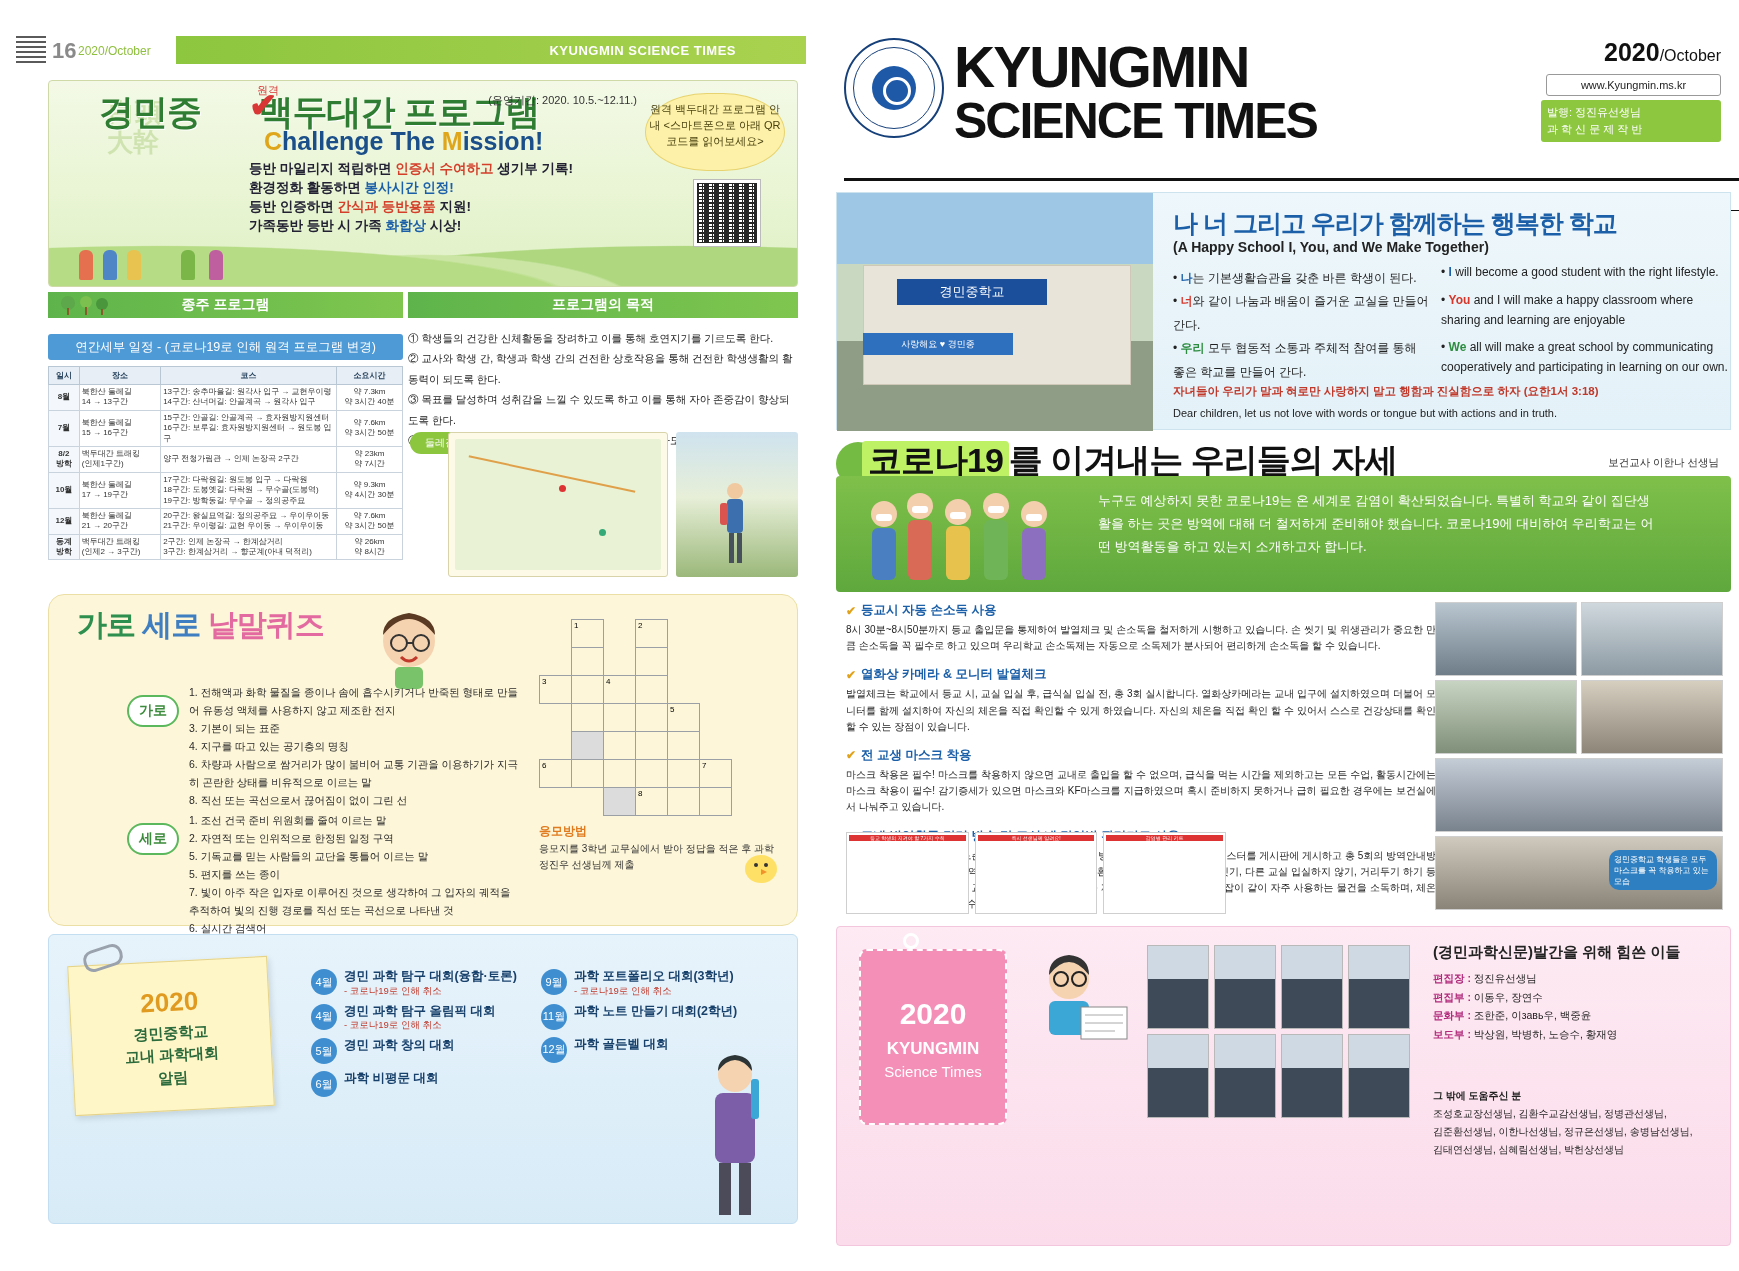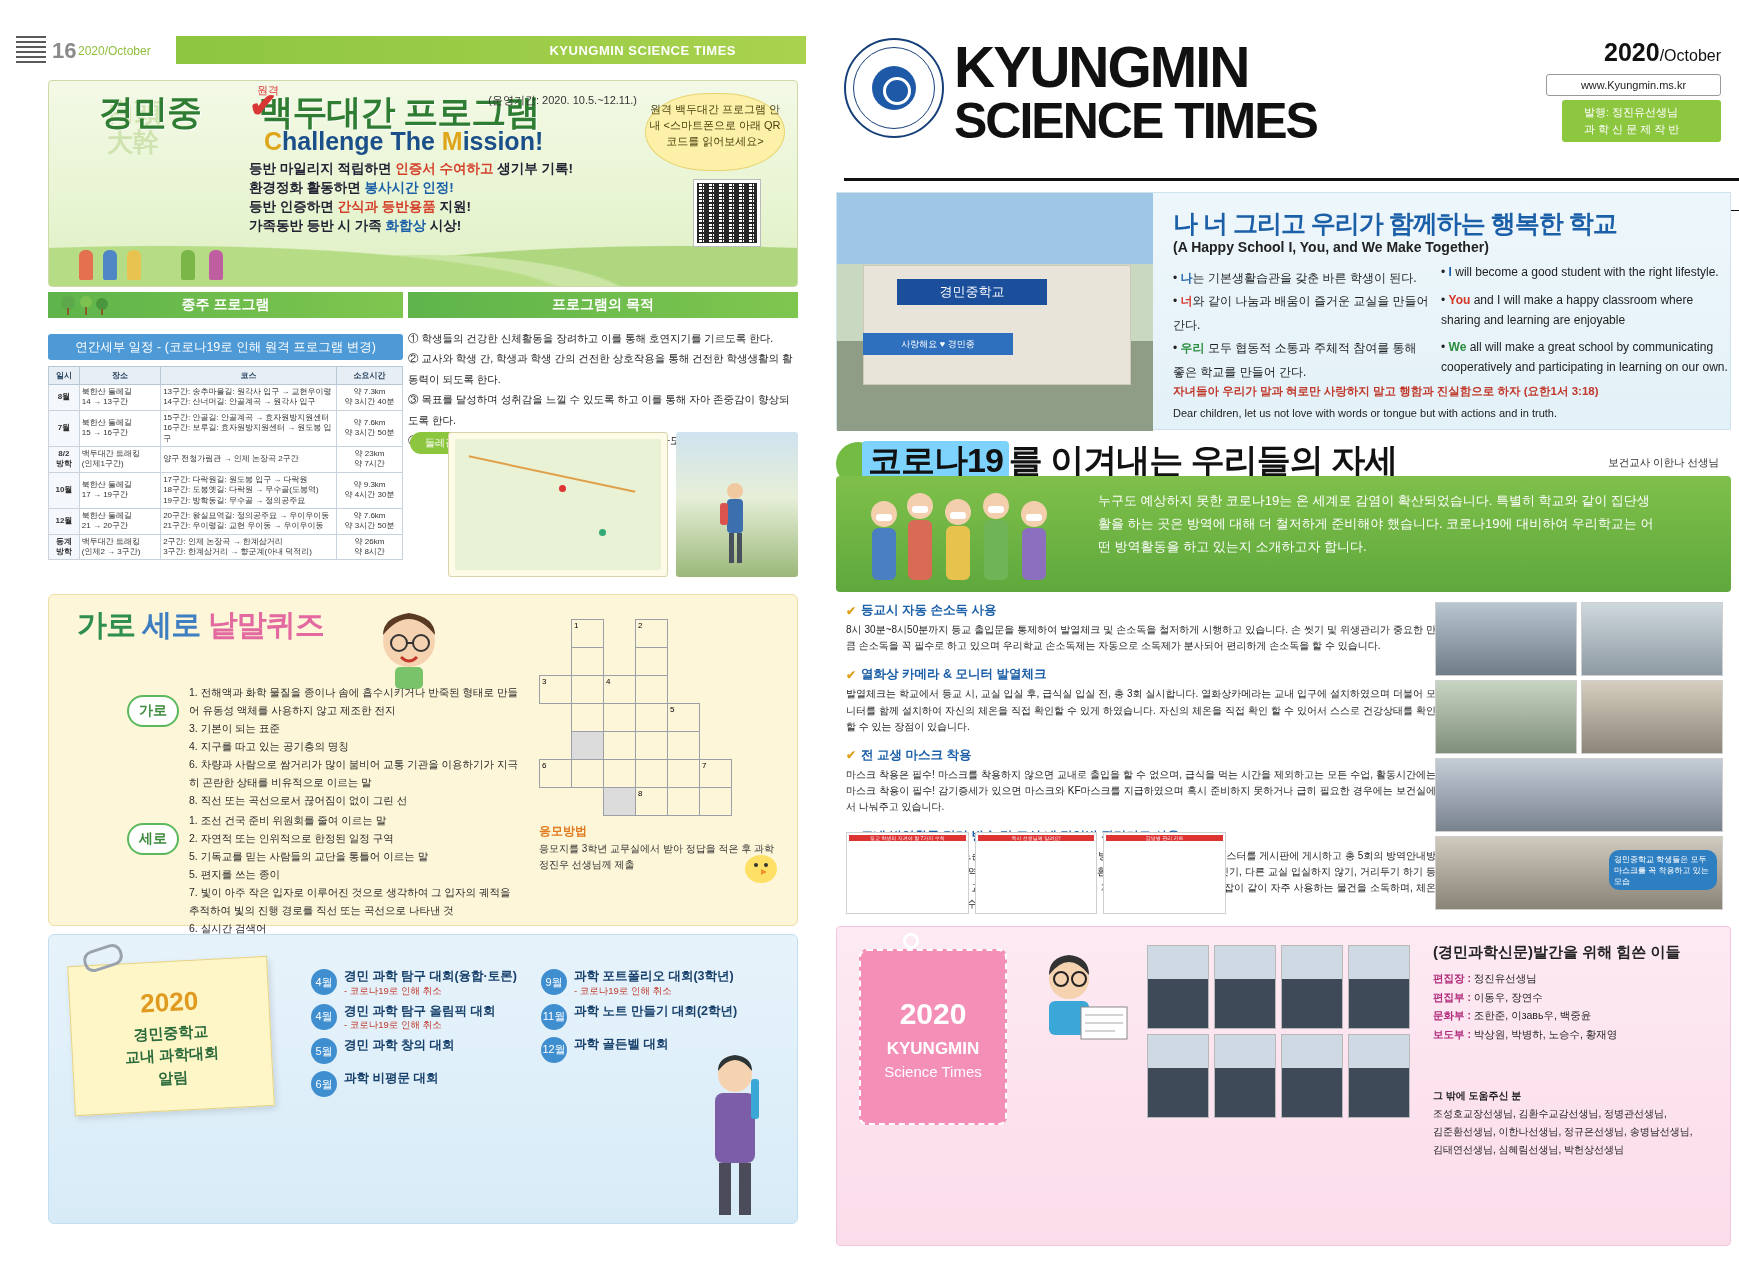--- a/index.html
+++ b/index.html
@@ -83,21 +83,21 @@
   .map-road { position:absolute; left:18px; top:40px; width:170px; height:2px; background:#e0a04a; transform:rotate(12deg);}
   .map-dot { position:absolute; width:7px; height:7px; border-radius:50%; background:#d33; }
   .trail-badge { position:absolute; left:362px; top:140px; width:60px; height:22px; background:#8cc63f; color:#fff;
      font-size:10px; border-radius:11px; display:flex;align-items:center;justify-content:center;}
   .photo-hiker { position:absolute; left:628px; top:140px; width:122px; height:145px; border-radius:3px;
      background:linear-gradient(180deg,#cfe3ef 0%,#e7efd8 45%,#9bb87a 100%); overflow:hidden;}
   .hiker { position:absolute; left:42px; bottom:6px; width:34px; height:92px; }
 
   
   .cross { position:absolute; left:48px; top:594px; width:750px; height:332px;
-     background:#fdf6d8; border:1px solid #ecdfa5; border-radius:6px; }
+     background:#fdf6d8; border:1px solid #ecdfa5; border-radius:16px; }
   .cross-title { position:absolute; left:28px; top:10px; font-size:30px; font-weight:bold; color:#2f8f4f; letter-spacing:-1px;}
   .cross-title .b { color:#3f7fc1; }
   .cross-title .p { color:#e36aa0; }
   .cross-girl { position:absolute; left:300px; top:6px; width:120px; height:90px; }
   .bubble-label { position:absolute; width:52px; height:32px; background:#fff; border:2px solid #5cb85c;
      border-radius:16px; font-size:14px; font-weight:bold; color:#3d8b3d; display:flex;align-items:center;justify-content:center;}
   .clues { position:absolute; font-size:10.5px; line-height:1.72; color:#2a2a2a; }
   .grid { position:absolute; left:490px; top:24px; width:230px; height:200px; }
   .grid table { border-collapse:collapse; }
   .grid td { width:32px; height:28px; border:1px solid #9aa0a6; font-size:8px; vertical-align:top; padding:1px 2px;}
@@ -134,22 +134,22 @@
   .seal-core { position:absolute; left:50%; top:50%; width:44px; height:44px; margin:-22px 0 0 -22px; border-radius:50%;
      background:#1e59a8; }
   .seal-core:after{ content:""; position:absolute; left:50%; top:50%; width:22px;height:22px;margin:-11px 0 0 -11px;
      border-radius:50%; border:3px solid #fff;}
   .mh-title1 { position:absolute; left:118px; top:4px; font-size:57px; font-weight:bold; color:#111; letter-spacing:-2px;}
   .mh-title2 { position:absolute; left:118px; top:62px; font-size:50px; font-weight:bold; color:#111; letter-spacing:-2px;}
   .mh-date { position:absolute; right:10px; top:8px; font-size:25px; font-weight:bold; color:#111;}
   .mh-date .s { font-size:16px; font-weight:normal;}
   .mh-url { position:absolute; right:10px; top:44px; width:175px; height:22px; border:1px solid #999; border-radius:3px;
      font-size:11px; display:flex;align-items:center;justify-content:center; color:#222;}
-  .mh-pub { position:absolute; right:10px; top:70px; width:159px; height:42px; background:#8dc63f; border-radius:3px;
-     color:#fff; font-size:11px; padding:4px 22px; line-height:1.5;}
+  .mh-pub { position:absolute; right:10px; top:70px; width:180px; height:42px; background:#8dc63f; border-radius:3px;
+     color:#fff; font-size:11px; padding:4px 6px; line-height:1.5;}
   .mh-rule { position:absolute; left:8px; top:148px; width:895px; height:3px; background:#111;}
   .mh-info { position:absolute; left:8px; top:156px; width:895px; height:22px; font-size:11px; color:#222;
      display:flex; align-items:center; }
   .mh-info span { white-space:nowrap; }
   .mh-rule2 { position:absolute; left:8px; top:180px; width:895px; height:1px; background:#111;}
 
   
   .happy { position:absolute; left:8px; top:192px; width:895px; height:238px;
      background:linear-gradient(180deg,#eef7fb,#e3f1f8); border:1px solid #cde3ee; }
   .school-photo { position:absolute; left:0; top:0; width:316px; height:238px;
@@ -168,21 +168,21 @@
   .dotg { color:#2c8c3f; font-weight:bold;}
   .happy-foot1 { position:absolute; left:336px; bottom:30px; width:560px; font-size:11.5px; color:#c0392b; font-weight:bold;}
   .happy-foot2 { position:absolute; left:336px; bottom:10px; width:560px; font-size:11px; color:#222;}
 
   
   .corona { position:absolute; left:8px; top:438px; width:895px; height:480px;
      background:#ffffff; }
   .corona-band { position:absolute; left:0; top:38px; width:895px; height:116px;
      background:linear-gradient(180deg,#7fc04a,#5fa83d); border-radius:4px;}
   .corona-head { position:absolute; left:26px; top:0; font-size:34px; font-weight:bold; color:#111; letter-spacing:-1px;}
-  .corona-head .hl { background:#7dd3fc; padding:0 6px; border-radius:4px; color:#111;}
+  .corona-head .hl { background:#bef264; padding:0 6px; border-radius:4px; color:#111;}
   .nurse { position:absolute; right:12px; top:18px; font-size:10.5px; color:#333;}
   .corona-body { position:absolute; left:262px; top:52px; width:560px; font-size:13px; color:#fff; line-height:1.75;}
   .kids { position:absolute; left:18px; top:40px; width:215px; height:112px; }
   .virus { position:absolute; left:0px; top:4px; width:44px; height:44px; border-radius:50%; background:#74bb43;}
 
   .items { position:absolute; left:10px; top:164px; width:590px; }
   .item { margin-bottom:12px; }
   .item-h { font-size:12.5px; font-weight:bold; color:#1b5fa8; margin-bottom:3px; display:flex; gap:5px; align-items:center;}
   .item-h .chk { color:#e0a21b; font-size:12px;}
   .item-p { font-size:10px; line-height:1.62; color:#222; text-align:justify;}

